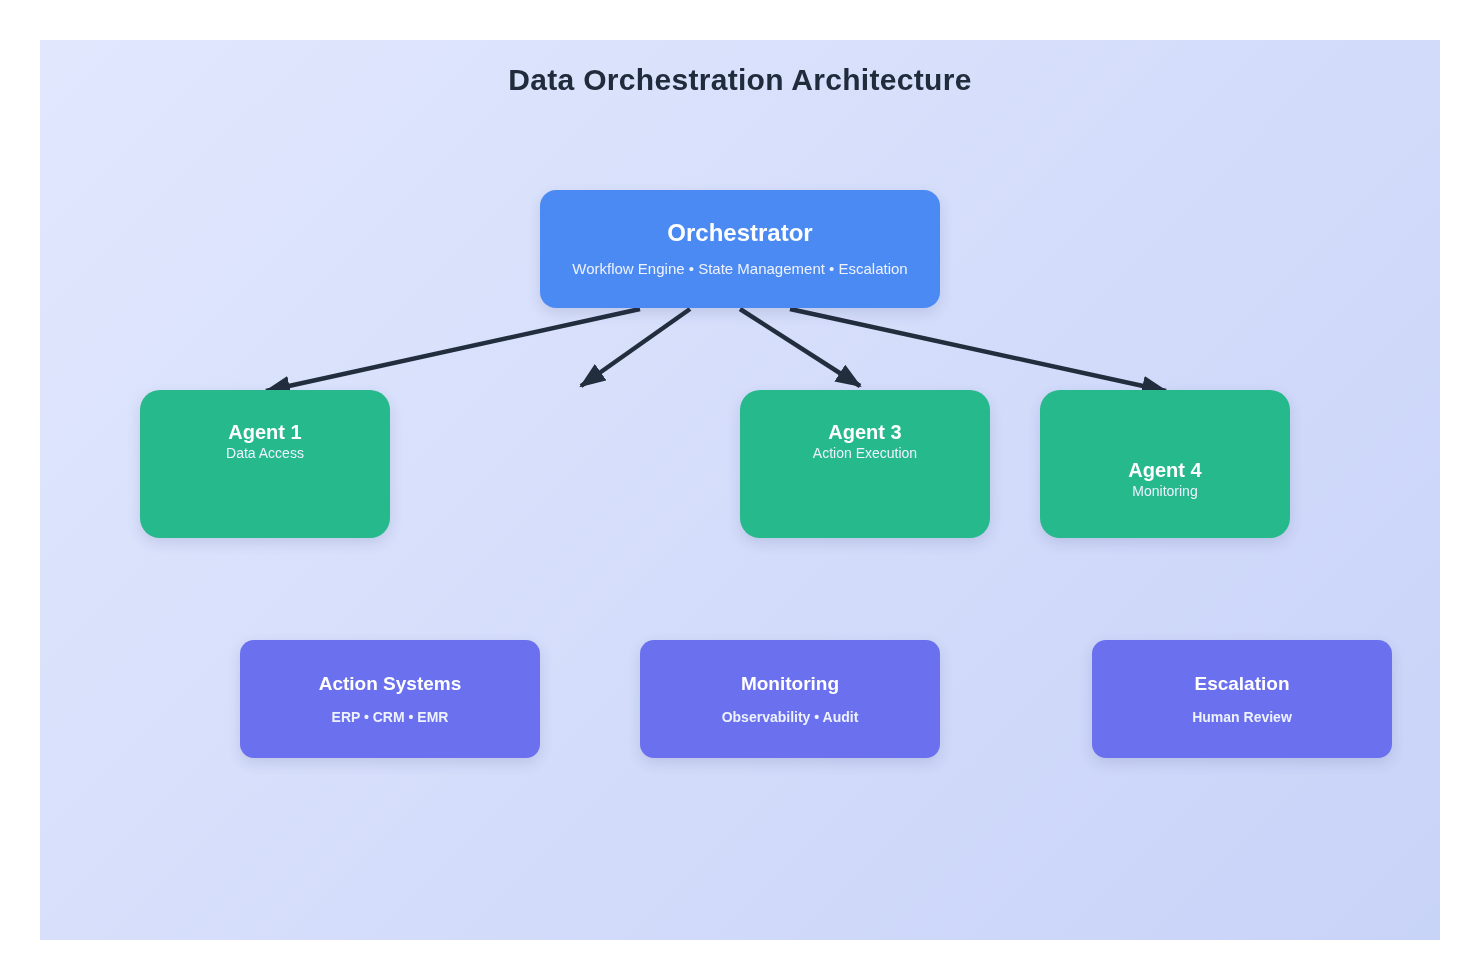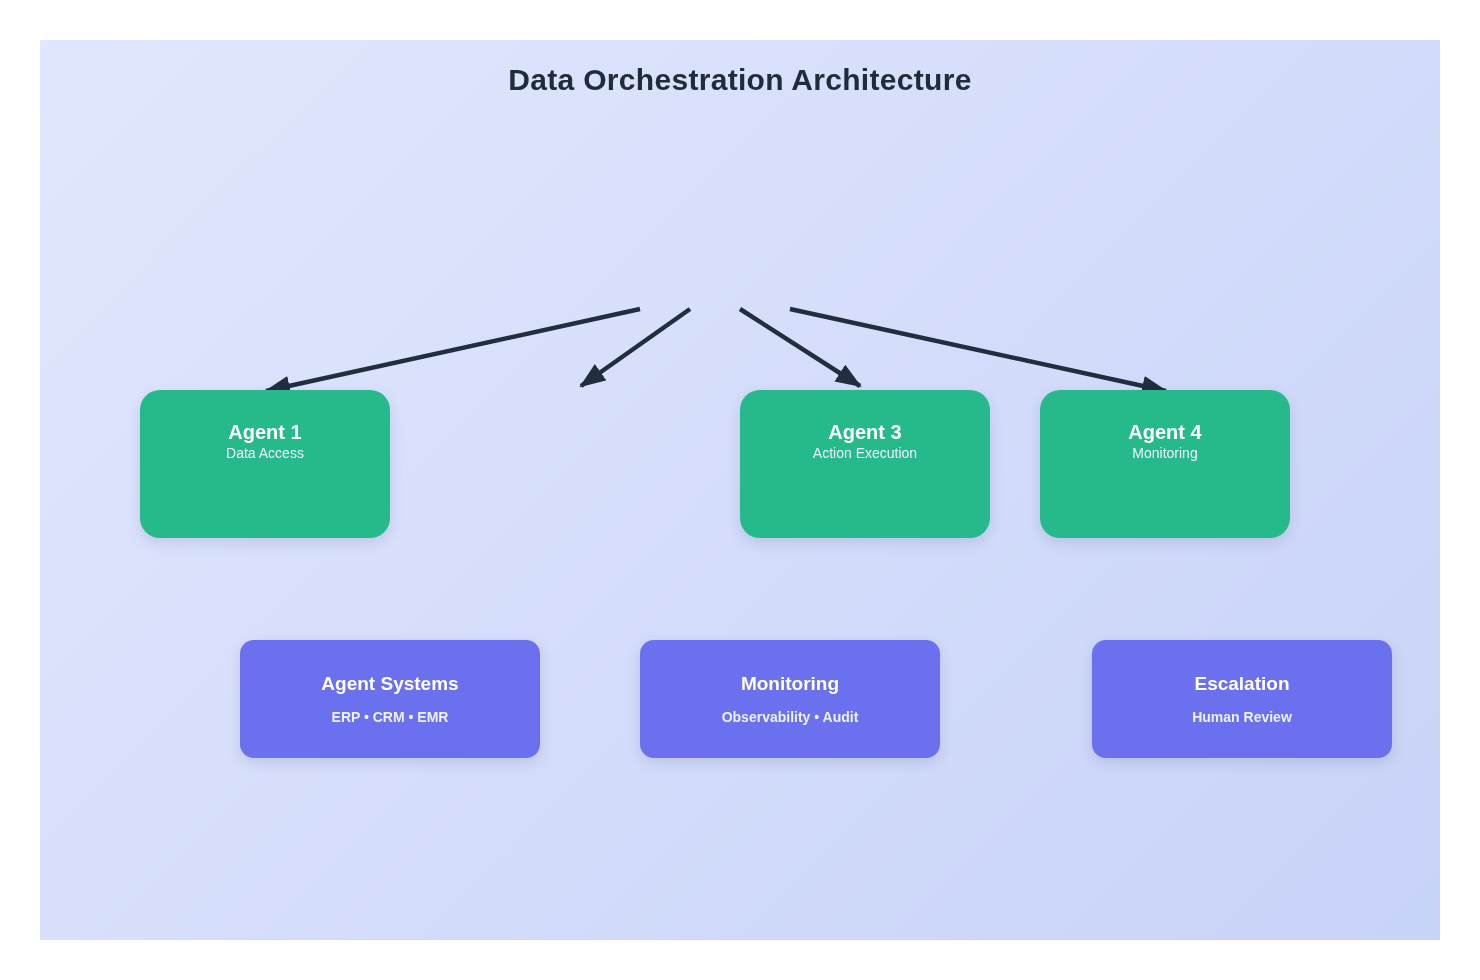--- a/index.html
+++ b/index.html
@@ -74,21 +74,21 @@
     top:350px;
     background:var(--node-green);
     border-radius:20px;
     padding-top:30px;
   }
   .agent .node-title{font-size:20px;line-height:24px;}
   .agent .node-sub{font-size:14px;line-height:18px;}
   .agent-1{left:100px;}
   .agent-2{left:400px;}
   .agent-3{left:700px;}
-  .agent-4{left:1000px;}
+  .agent-4{left:1000px;justify-content:center;}
   
   .service{
     width:300px;height:118px;
     top:600px;
     background:var(--node-purple);
     border-radius:14px;
     justify-content:center;
   }
   .service .node-title{font-size:19px;line-height:24px;}
   .service .node-sub{font-size:14px;line-height:18px;margin-top:12px;font-weight:bold;}
@@ -108,36 +108,40 @@
       <marker id="ah" markerUnits="userSpaceOnUse" markerWidth="28" markerHeight="22" refX="24" refY="10" orient="auto">
         <path class="arrowhead-shape" d="M0,0 L26,10 L0,20 Z"></path>
       </marker>
     </defs>
     <line class="arrow-line" x1="600" y1="269" x2="226" y2="351" marker-end="url(#ah)"></line>
     <line class="arrow-line" x1="650" y1="269" x2="541" y2="346" marker-end="url(#ah)"></line>
     <line class="arrow-line" x1="700" y1="269" x2="820" y2="346" marker-end="url(#ah)"></line>
     <line class="arrow-line" x1="750" y1="269" x2="1126" y2="351" marker-end="url(#ah)"></line>
   </svg>
 
+  <div class="node orchestrator">
+    <div class="node-title">Orchestrator</div>
+    <div class="node-sub">Workflow Engine • State Management • Escalation</div>
+  </div>
 
   <div class="node agent agent-1">
     <div class="node-title">Agent 1</div>
     <div class="node-sub">Data Access</div>
   </div>
   <div class="node agent agent-3">
     <div class="node-title">Agent 3</div>
     <div class="node-sub">Action Execution</div>
   </div>
   <div class="node agent agent-4">
     <div class="node-title">Agent 4</div>
     <div class="node-sub">Monitoring</div>
   </div>
 
   <div class="node service service-1">
-    <div class="node-title">Agent Systems</div>
+    <div class="node-title">Action Systems</div>
     <div class="node-sub">ERP • CRM • EMR</div>
   </div>
   <div class="node service service-2">
     <div class="node-title">Monitoring</div>
     <div class="node-sub">Observability • Audit</div>
   </div>
   <div class="node service service-3">
     <div class="node-title">Escalation</div>
     <div class="node-sub">Human Review</div>
   </div>

